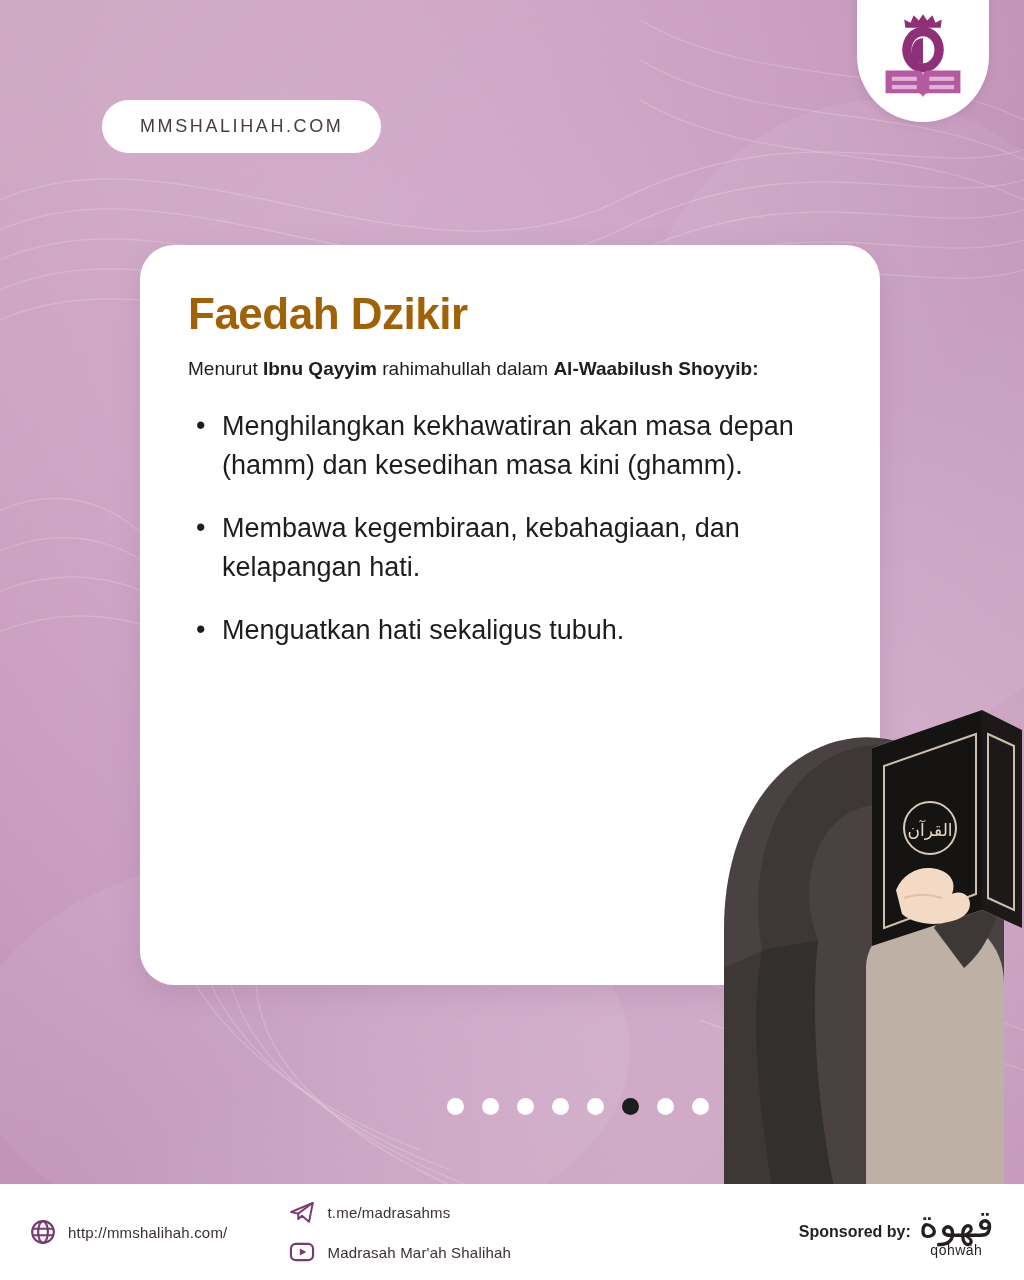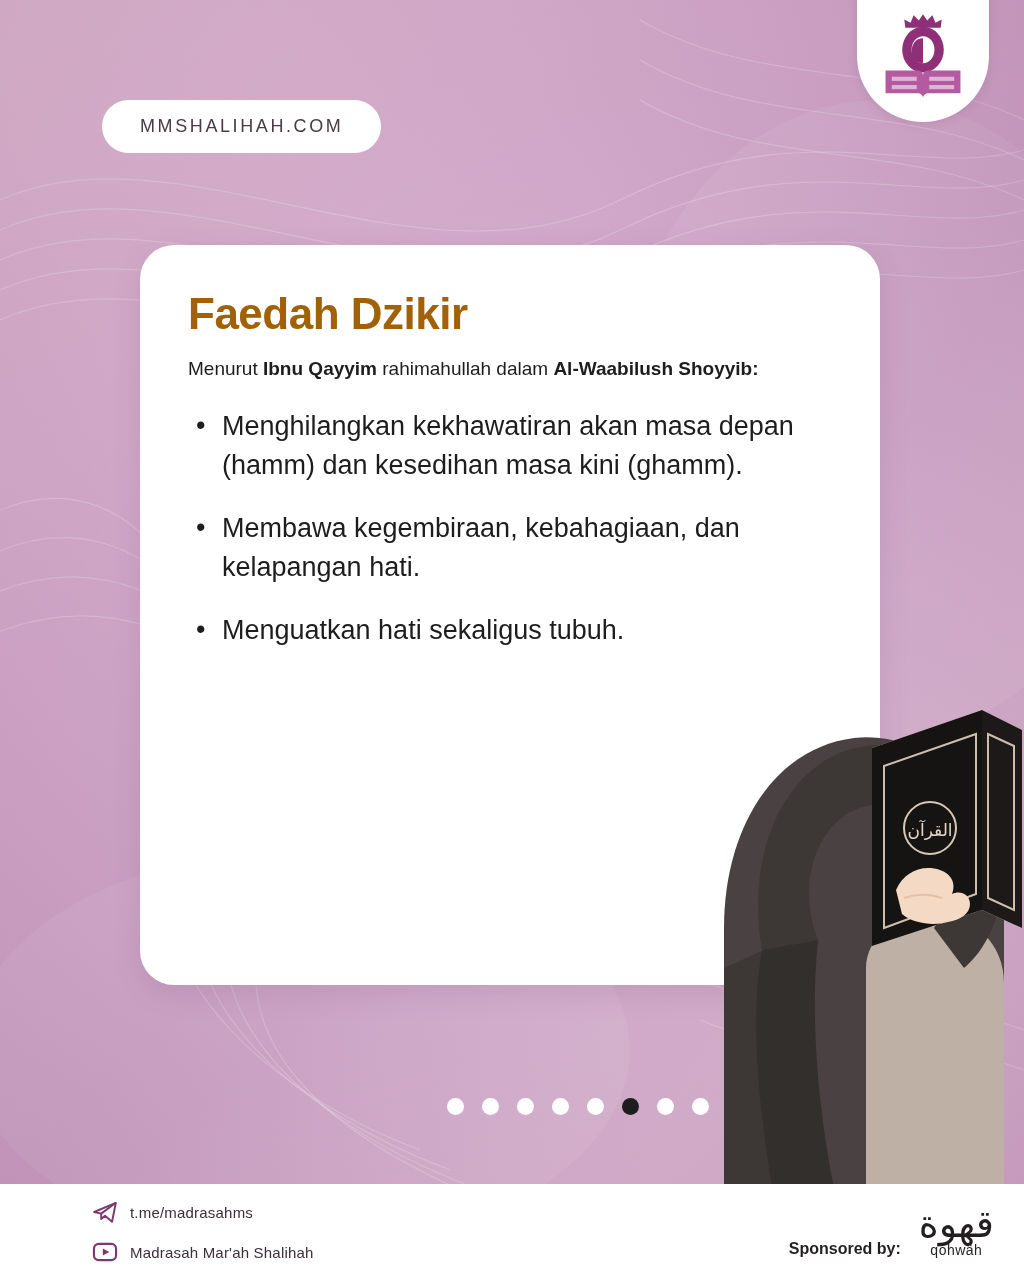--- a/index.html
+++ b/index.html
@@ -105,21 +105,21 @@
     display: flex; align-items: center;
   }
   .f-col { display: flex; flex-direction: column; gap: 14px; }
   .f-row { display: flex; align-items: center; gap: 12px; }
   .f-row span.txt { font-size: 15px; color: #3c2f38; letter-spacing: 0.2px; }
   .f-ico { width: 26px; height: 26px; flex: 0 0 26px; }
   .col1 { margin-left: 30px; }
   .col2 { margin-left: 62px; }
   .sponsor {
     position: absolute; right: 30px; top: 50%; transform: translateY(-50%);
-    display: flex; align-items: flex-end; gap: 18px;
+    display: flex; align-items: center; gap: 8px;
   }
   .sponsor-label { font-size: 16px; font-weight: bold; color: #231f20; }
   .sponsor-logo { display: flex; flex-direction: column; align-items: center; }
   .sponsor-ar { font-size: 38px; color: #231f20; line-height: 0.95; font-family: "DejaVu Sans", sans-serif; }
   .sponsor-lat { font-size: 14px; color: #231f20; letter-spacing: 0.5px; }
   
   .pink-blob {
     position: absolute; left: 596px; bottom: 0; width: 120px; height: 96px;
     background: #e0a7cd;
     border-top-right-radius: 90px 96px;
@@ -220,20 +220,28 @@
     <div class="dot"></div>
     <div class="dot"></div>
     <div class="dot active"></div>
     <div class="dot"></div>
     <div class="dot"></div>
   </div>
 
   <div class="pink-blob"></div>
   <div class="footer">
     <div class="f-col col1">
+      <div class="f-row">
+        <svg class="f-ico" viewBox="0 0 24 24">
+          <circle cx="12" cy="12" r="10" fill="none" stroke="#7a3a70" stroke-width="2"></circle>
+          <ellipse cx="12" cy="12" rx="4.5" ry="10" fill="none" stroke="#7a3a70" stroke-width="2"></ellipse>
+          <path d="M2.5 9 h19 M2.5 15 h19" stroke="#7a3a70" stroke-width="2"></path>
+        </svg>
+        <span class="txt">http://mmshalihah.com/</span>
+      </div>
     </div>
 
     <div class="f-col col2">
       <div class="f-row">
         <svg class="f-ico" viewBox="0 0 24 24">
           <path d="M2 12 L22 3.5 L18.5 21 L12 15.5 L8.5 18.5 L8.5 13.5 Z" fill="none" stroke="#7a3a70" stroke-width="1.8" stroke-linejoin="round"></path>
           <path d="M8.5 13.5 L22 3.5" fill="none" stroke="#7a3a70" stroke-width="1.8"></path>
         </svg>
         <span class="txt">t.me/madrasahms</span>
       </div>

